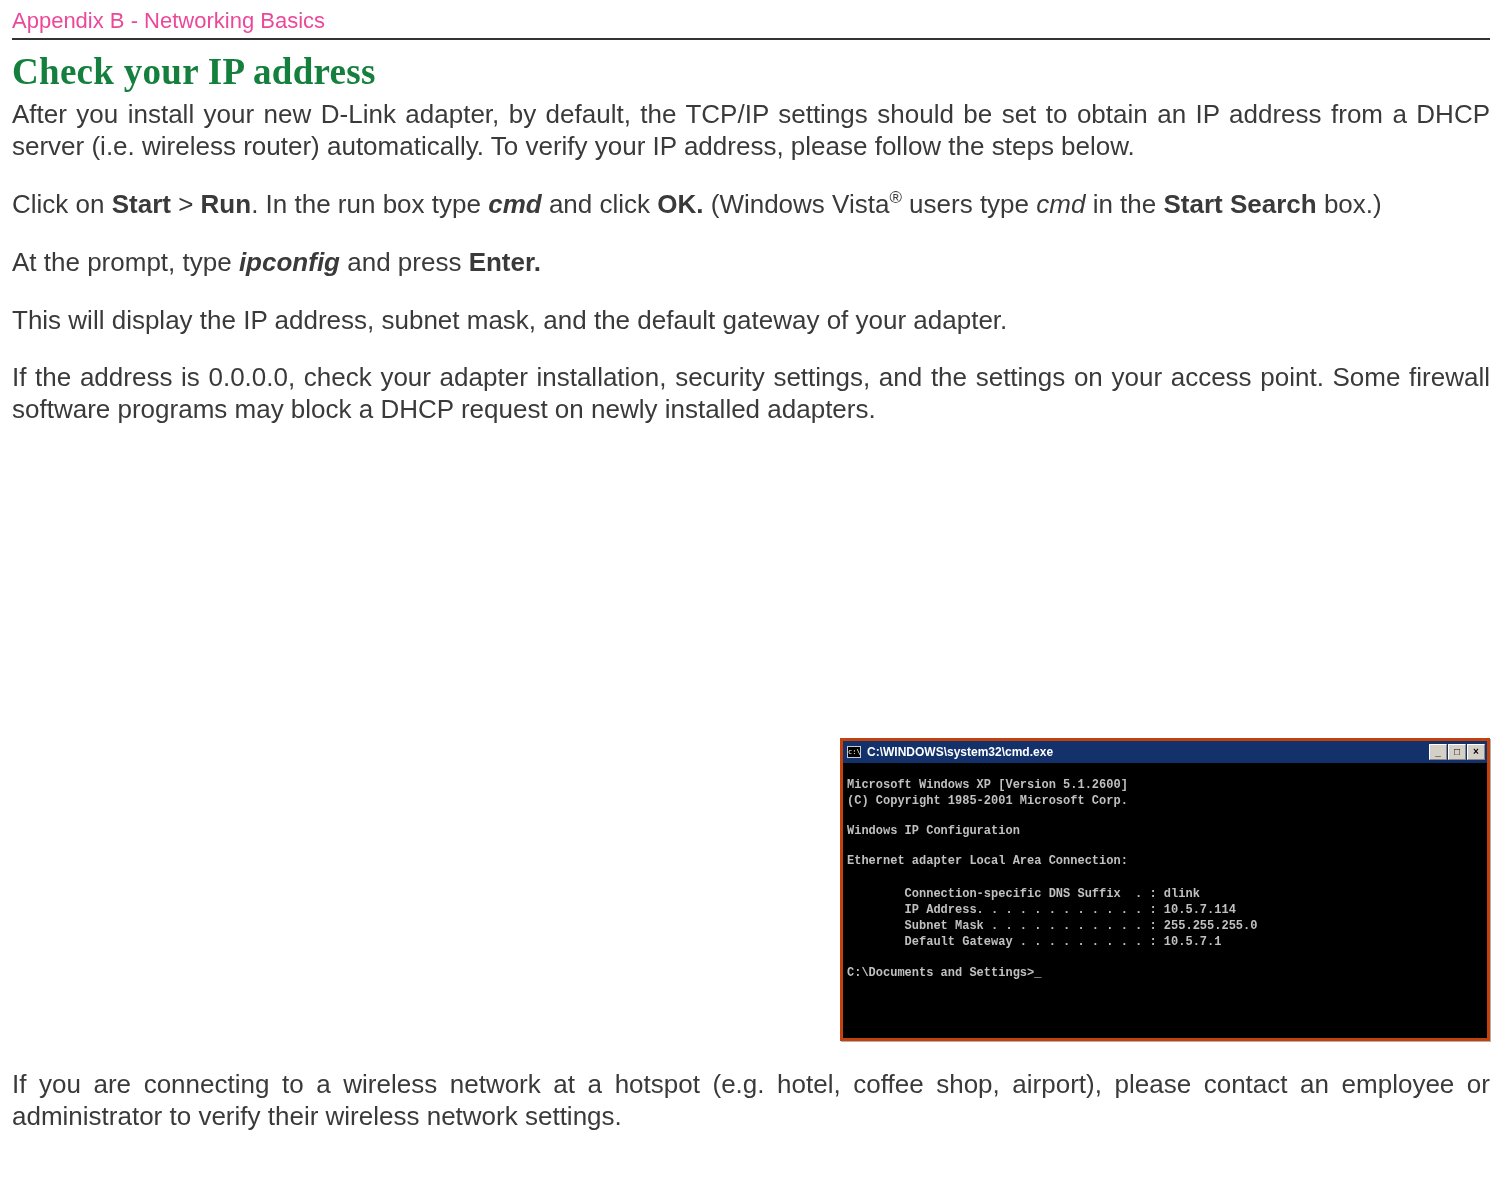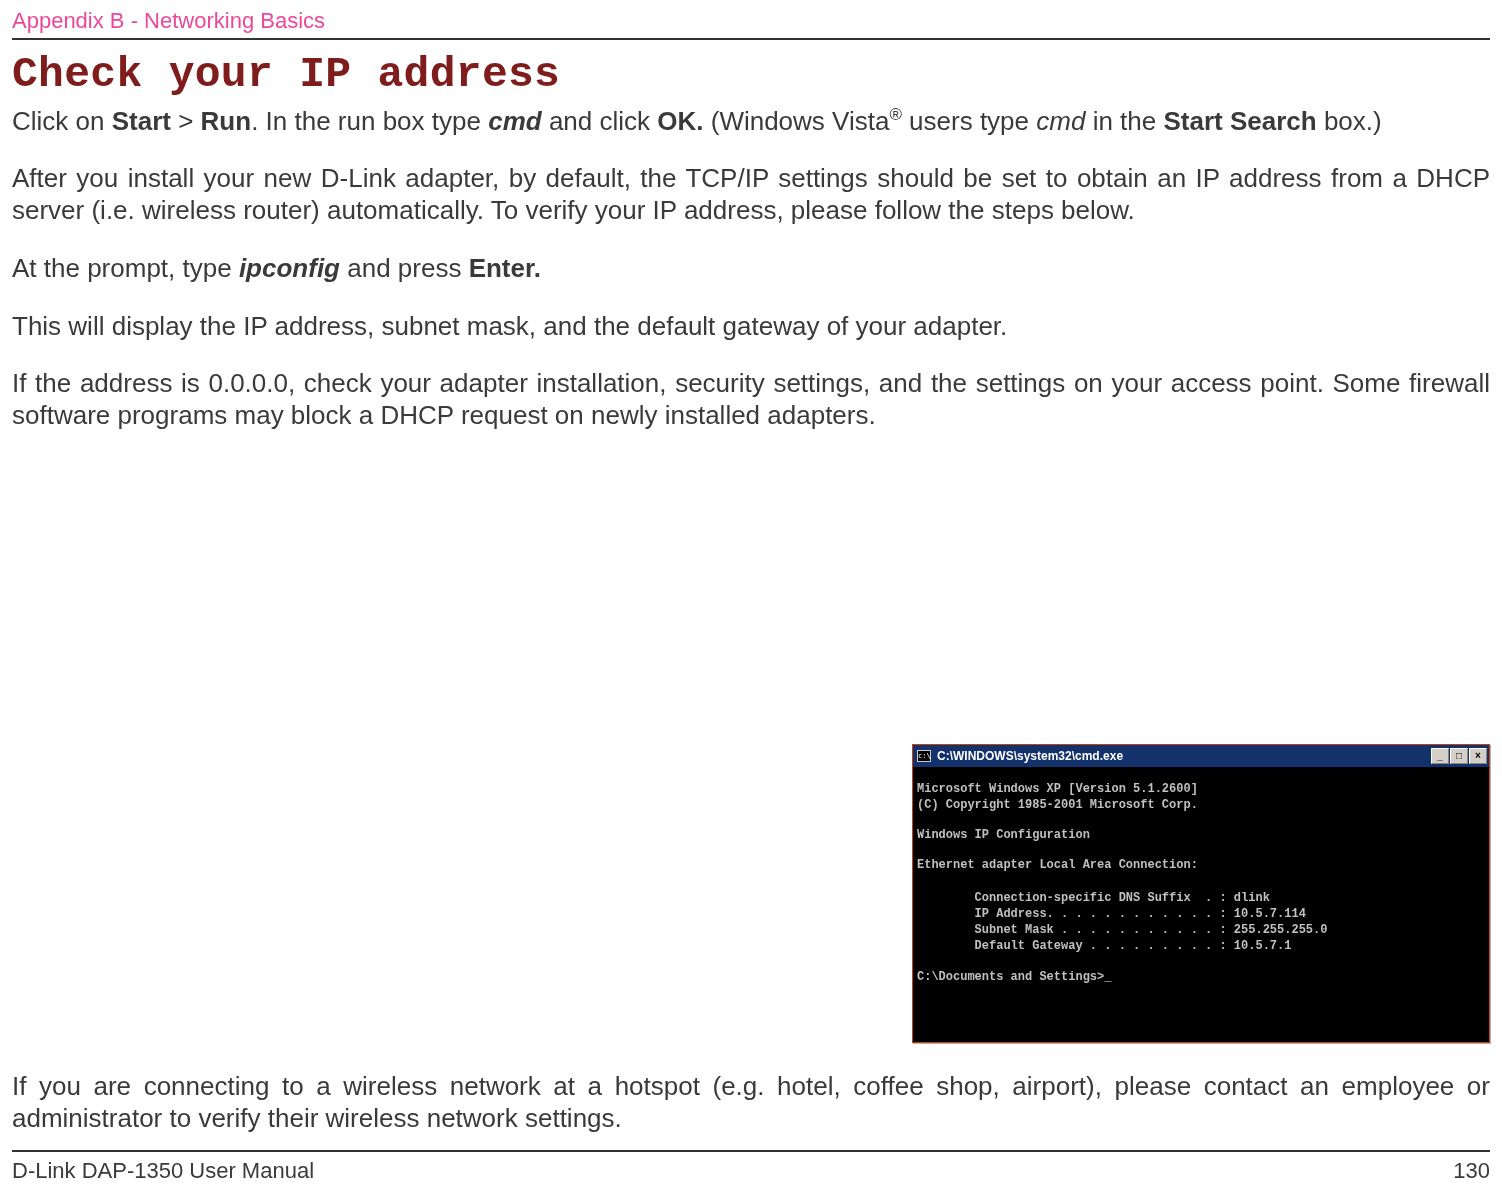--- a/index.html
+++ b/index.html
@@ -36,25 +36,25 @@
       font-family: "Arial Narrow", Arial, sans-serif;
       font-stretch: condensed;
       font-weight: 700;
       font-size: 68px;
       color: #6f6f6f;
       letter-spacing: 0.5px;
       margin-top: 4px;
       margin-bottom: 30px;
     }
     .section-heading {
-      font-family: Liberation Mono, monospace;
+      font-family: Liberation Serif, serif;
       font-stretch: condensed;
       font-weight: 700;
-      font-size: 43px;
-      color: #7f1d1d;
+      font-size: 37px;
+      color: #15803d;
       margin-bottom: 6px;
       letter-spacing: 0.3px;
     }
     .body-text {
       font-size: 26px;
       color: #3a3a3a;
       line-height: 1.22;
       text-align: justify;
     }
     .body-text.p1 {
@@ -75,22 +75,22 @@
     }
     .left-col .body-text {
       margin-bottom: 26px;
     }
     .right-col {
       flex: 1;
       display: flex;
       justify-content: flex-start;
     }
     .cmd-window {
-      width: 578px;
-      border: 1px solid #c2410c;
+      width: 650px;
+      border: 3px solid #c2410c;
       background: #eceae0;
       font-family: "Courier New", monospace;
       box-shadow: 1px 1px 0 #b0b0b0;
     }
     .cmd-titlebar {
       background: linear-gradient(to bottom, #0a246a, #3b6ea5 50%, #0a246a);
       background: #13316a;
       height: 22px;
       display: flex;
       align-items: center;
@@ -189,25 +189,25 @@
 <body>
 
 <div class="page">
 
   <div class="header-row">Appendix B - Networking Basics</div>
   <hr class="top-rule">
 
 
   <h2 class="section-heading">Check your IP address</h2>
 
+  <p class="body-text p1">After you install your new D-Link adapter, by default, the TCP/IP settings should be set to obtain an IP address from a DHCP server (i.e. wireless router) automatically. To verify your IP address, please follow the steps below.</p>
+
   <p class="body-text p2">
     <span>Click on </span><b>Start</b><span> &gt; </span><b>Run</b><span>. In the run box type </span><b><i>cmd</i></b><span> and click </span><b>OK.</b><span> (Windows Vista</span><span class="registered">®</span><span> users type </span><i>cmd</i><span> in the </span><b>Start Search</b><span> box.)</span>
   </p>
-
-  <p class="body-text p1">After you install your new D-Link adapter, by default, the TCP/IP settings should be set to obtain an IP address from a DHCP server (i.e. wireless router) automatically. To verify your IP address, please follow the steps below.</p>
 
   <div class="two-col">
     <div class="left-col">
       <p class="body-text">
         <span>At the prompt, type </span><b><i>ipconfig</i></b><span> and press </span><b>Enter.</b>
       </p>
       <p class="body-text">This will display the IP address, subnet mask, and the default gateway of your adapter.</p>
       <p class="body-text">If the address is 0.0.0.0, check your adapter installation, security settings, and the settings on your access point. Some firewall software programs may block a DHCP request on newly installed adapters.</p>
     </div>
     <div class="right-col">
@@ -229,21 +229,14 @@
 <span>        Connection-specific DNS Suffix  . : dlink</span>
 <span>        IP Address. . . . . . . . . . . . : 10.5.7.114</span>
 <span>        Subnet Mask . . . . . . . . . . . : 255.255.255.0</span>
 <span>        Default Gateway . . . . . . . . . : 10.5.7.1</span></div><span>C:\Documents and Settings&gt;_</span></div>
       </div>
     </div>
   </div>
 
   <p class="body-text p-last">If you are connecting to a wireless network at a hotspot (e.g. hotel, coffee shop, airport), please contact an employee or administrator to verify their wireless network settings.</p>
 
-  <div class="footer">
-    <hr class="bottom-rule">
-    <div class="footer-row">
-      <span>D-Link DAP-1350 User Manual</span>
-      <span>130</span>
-    </div>
-  </div>
 
 </div>
 
 </body></html>

